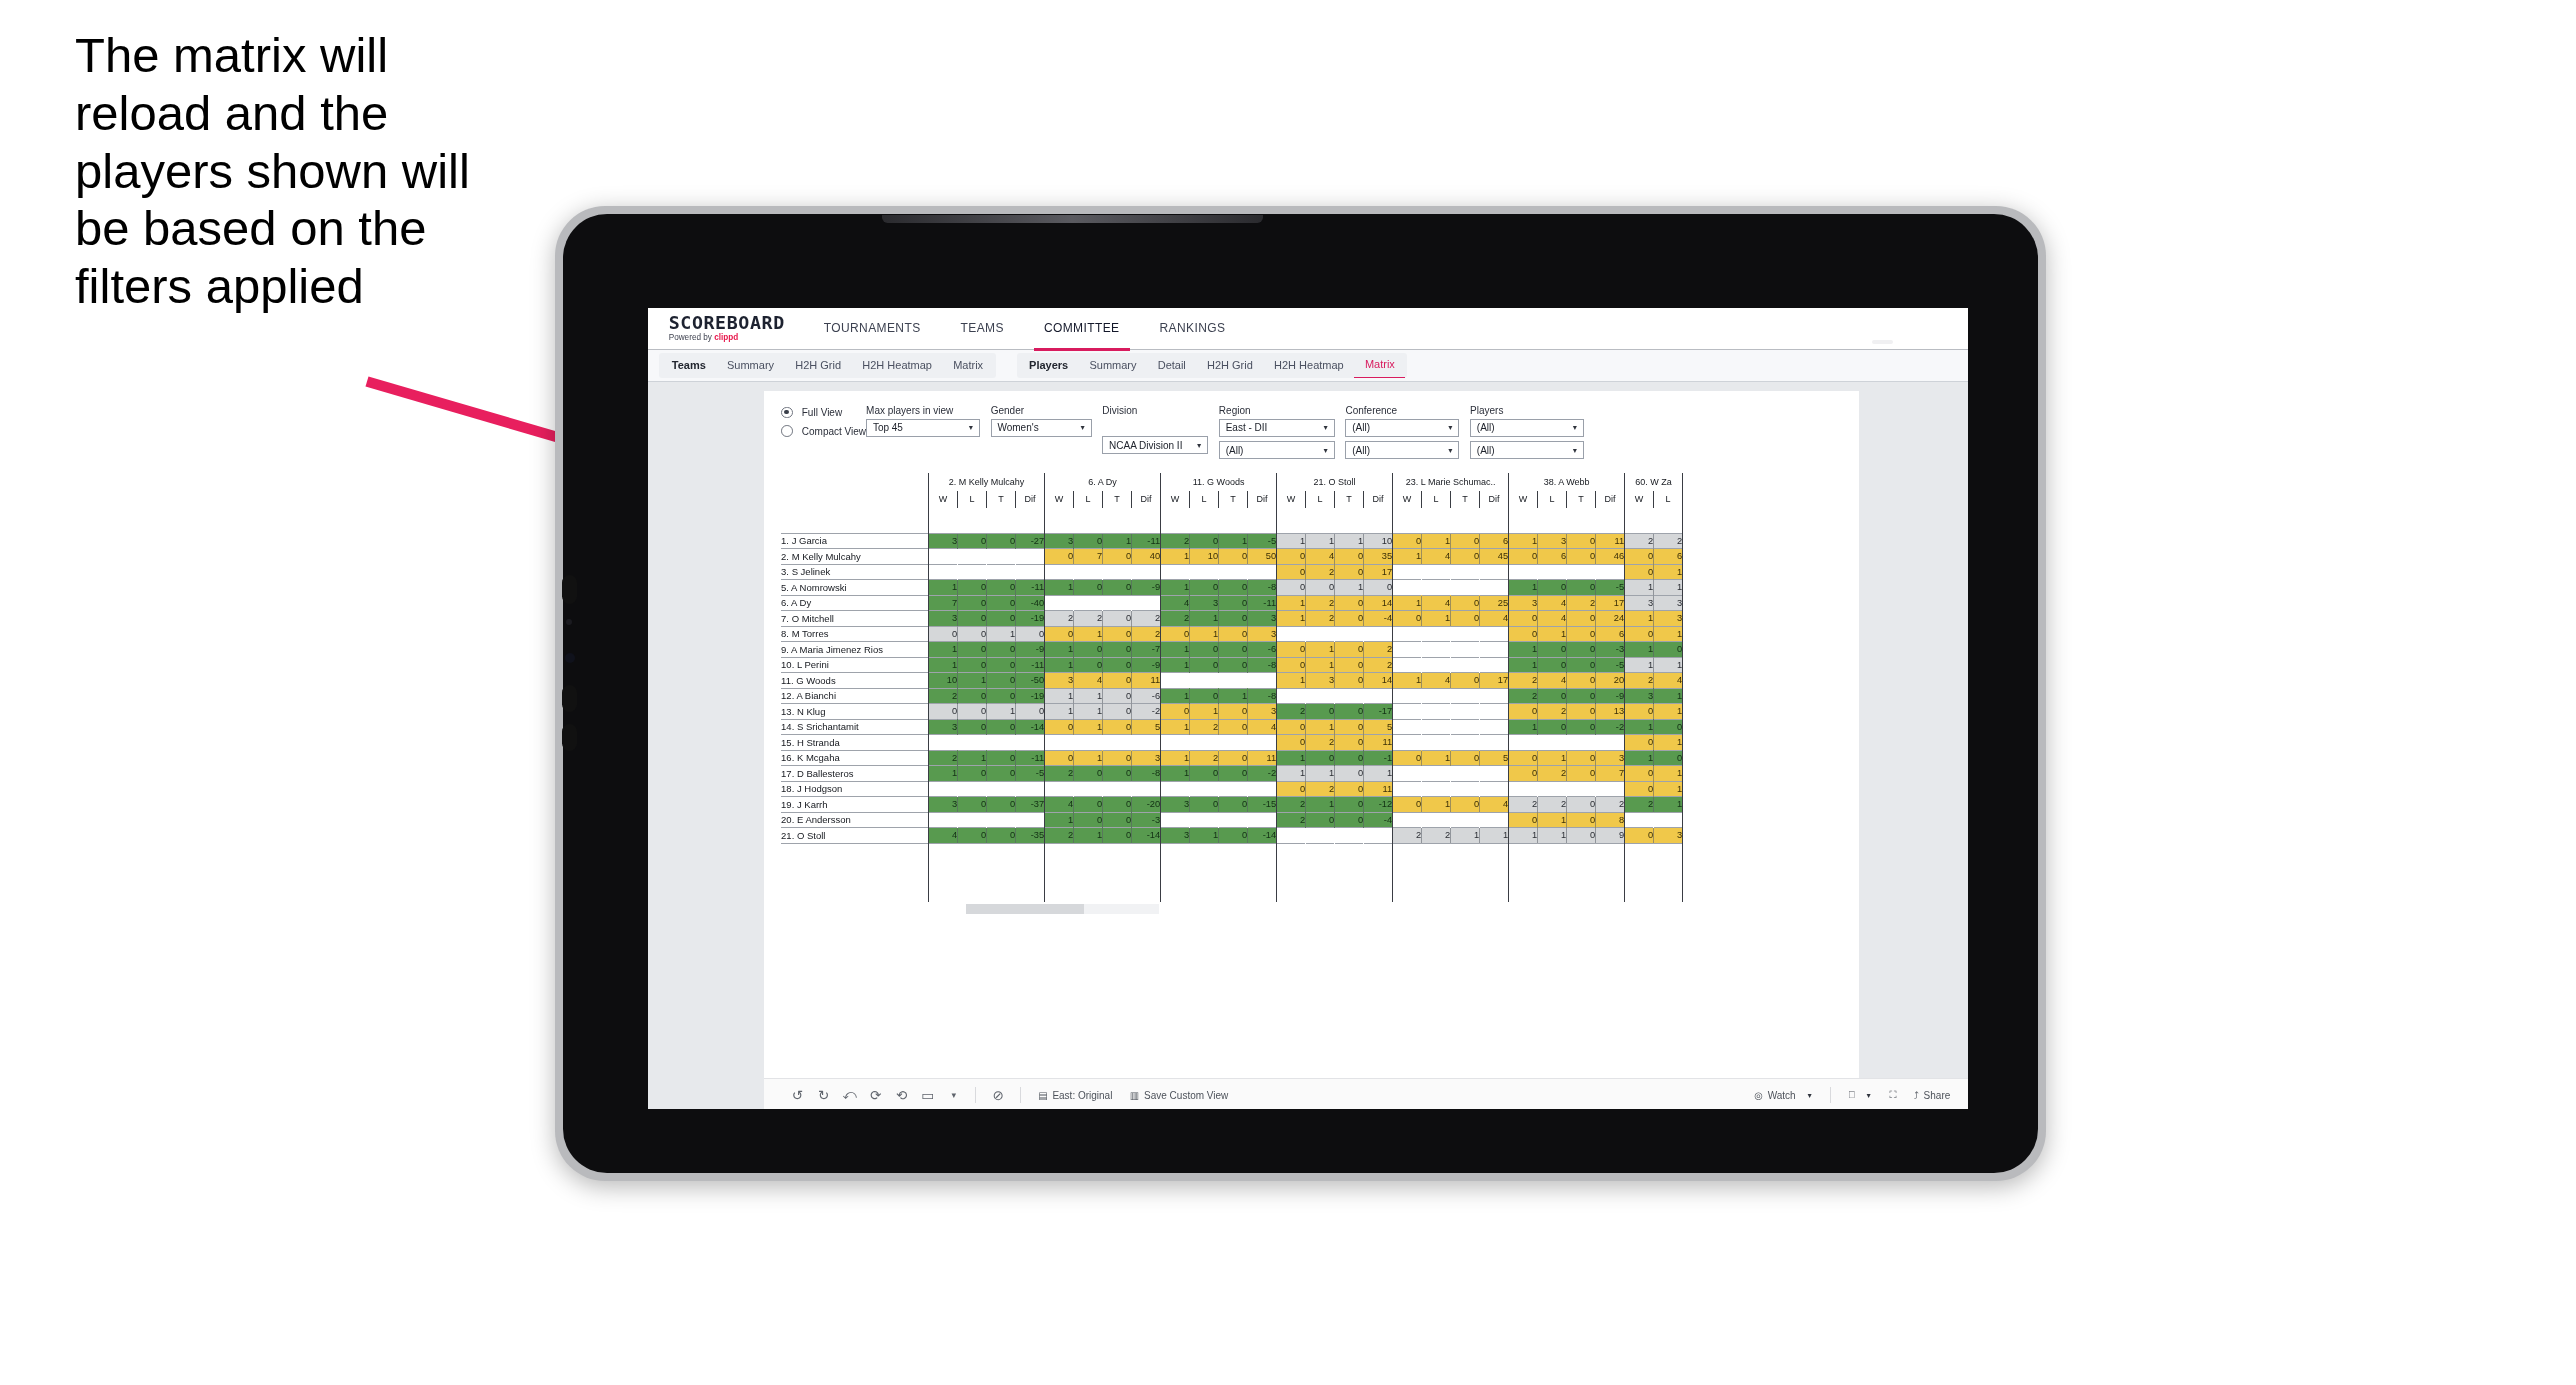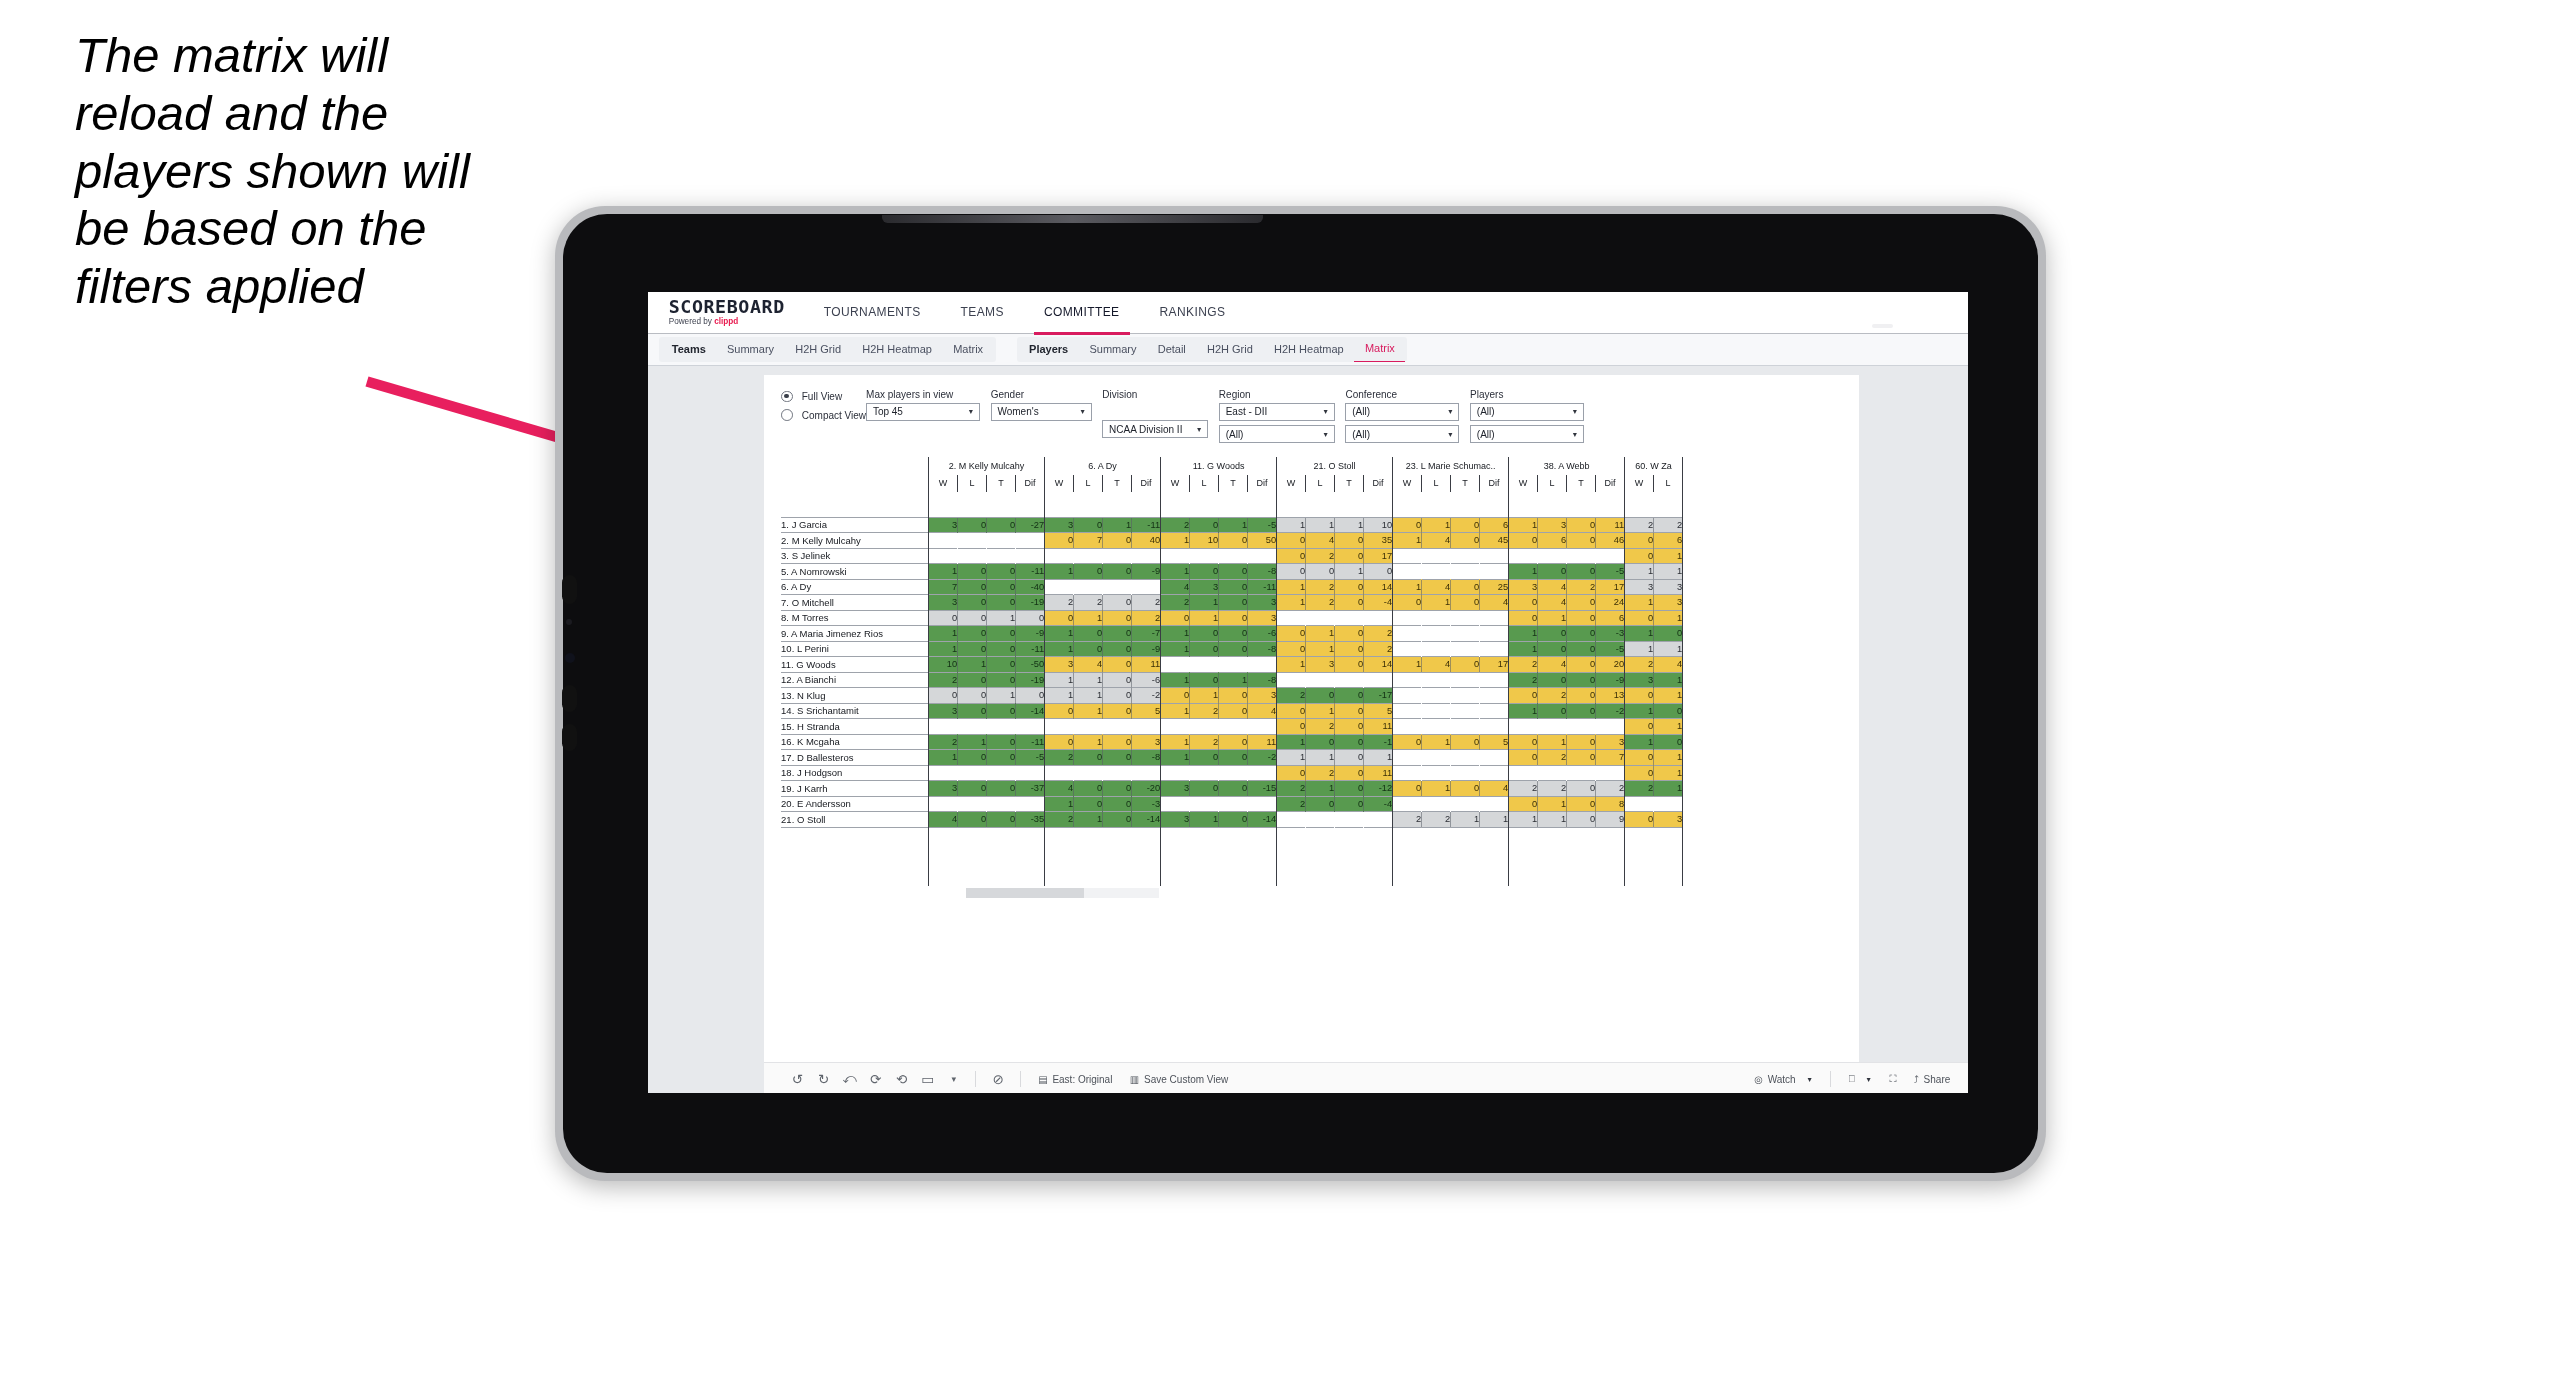--- a/index.html
+++ b/index.html
@@ -1,30 +1,30 @@
 <!DOCTYPE html>
 <html><head>
 <meta charset="utf-8">
 <style>
   html,body{margin:0;padding:0;background:#ffffff;}
   body{width:2576px;height:1386px;position:relative;overflow:hidden;
        font-family:"Liberation Sans","DejaVu Sans",sans-serif;}
 
   
   .annotation{position:absolute;left:75px;top:27px;width:454px;
-    font-size:49px;line-height:1.18;color:#000;font-family:"Liberation Sans",sans-serif;font-style:italic;}
+    font-size:49px;line-height:1.18;color:#000;font-family:"Liberation Sans",sans-serif;}
   .arrow-svg{position:absolute;left:367px;top:367px;width:598px;height:193px;overflow:visible;}
 
   
   .tablet{position:absolute;left:555px;top:206px;width:1491px;height:975px;
     background:#b9babd;border-radius:50px;
     box-shadow:0 5.8px 25px rgba(0,0,0,.28);}
   .tablet-inner{position:absolute;left:7.7px;top:7.7px;right:7.7px;bottom:7.7px;
     background:#0d0d0f;border-radius:44px;}
-  .tablet-screen{position:absolute;left:85px;top:78px;width:1320px;height:801px;
+  .tablet-screen{position:absolute;left:85px;top:94px;width:1320px;height:801px;
     background:#e7e9ec;overflow:hidden;}
   .btn-side{position:absolute;background:#0a0a0c;border-radius:50%;}
   .btn-1{left:-1px;top:361px;width:15.4px;height:29px;background:#111;border-radius:7.7px;}
   .btn-2{left:2.9px;top:405px;width:6.8px;height:6.8px;background:#1b1b20;}
   .btn-3{left:1.9px;top:439px;width:10.6px;height:10.6px;background:#10121c;}
   .btn-4{left:-1px;top:471px;width:15.4px;height:27px;background:#111;border-radius:7.7px;}
   .btn-5{left:-1px;top:510px;width:15.4px;height:27px;background:#111;border-radius:7.7px;}
   .top-notch{position:absolute;left:319px;top:1px;width:381px;height:8.7px;
      background:linear-gradient(90deg,#2a2a2e,#5a5a60,#2a2a2e);border-radius:0 0 5.8px 5.8px;}
 

